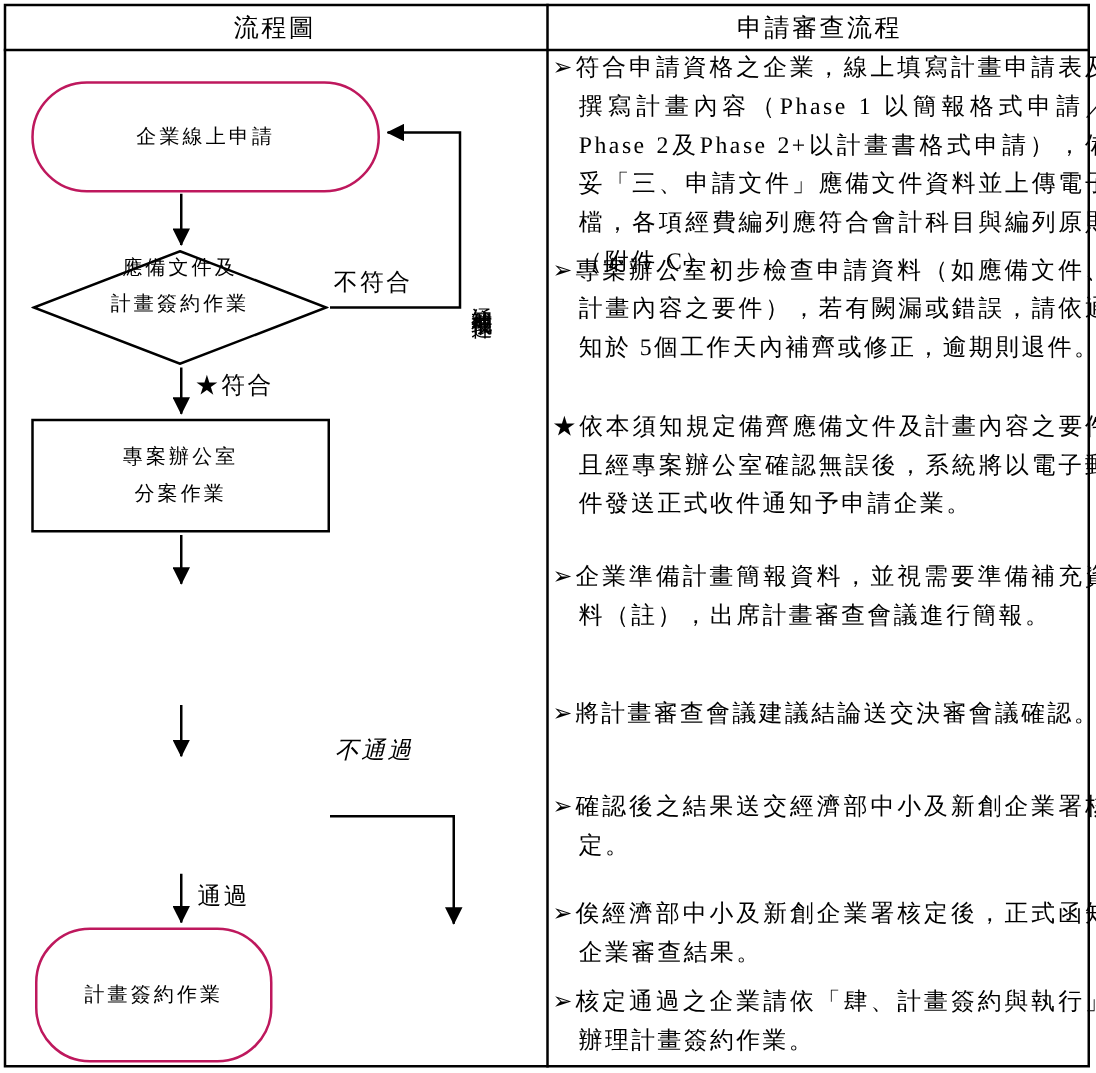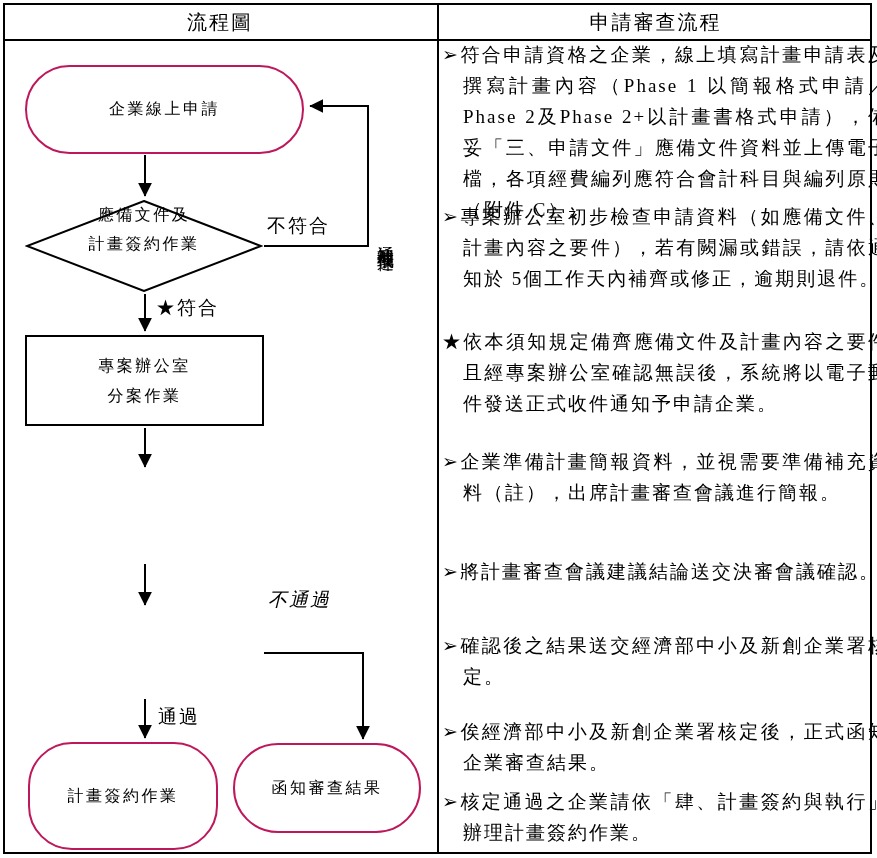--- a/index.html
+++ b/index.html
@@ -89,23 +89,20 @@
     <span>專案辦公室</span>
     <span>分案作業</span>
   </div>
 
 
 
   <div class="node rounded node-sign">
     <span>計畫簽約作業</span>
   </div>
 
-  <div class="node rounded node-notify">
-    <span>函知審查結果</span>
-  </div>
 
   <svg class="edges" width="437" height="858" viewBox="0 0 437 858">
     <defs>
       <marker id="arrow" viewBox="0 0 10 10" refX="9.5" refY="5" markerWidth="7" markerHeight="7" orient="auto-start-reverse" markerUnits="strokeWidth">
         <path d="M0,0 L10,5 L0,10 z" fill="#000000"></path>
       </marker>
     </defs>
     <path d="M145,155 L145,196" stroke="#000" stroke-width="2" fill="none" marker-end="url(#arrow)"></path>
     <path d="M264,246 L368,246 L368,106 L310,106" stroke="#000" stroke-width="2" fill="none" marker-end="url(#arrow)"></path>
     <path d="M145,294 L145,331" stroke="#000" stroke-width="2" fill="none" marker-end="url(#arrow)"></path>

